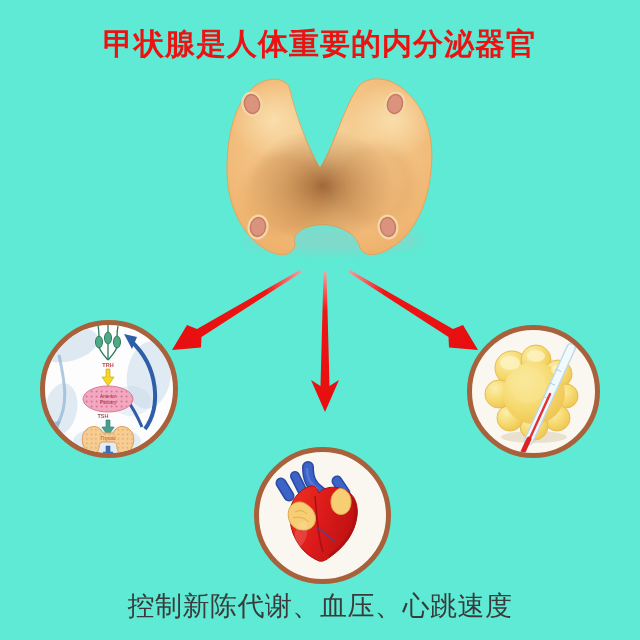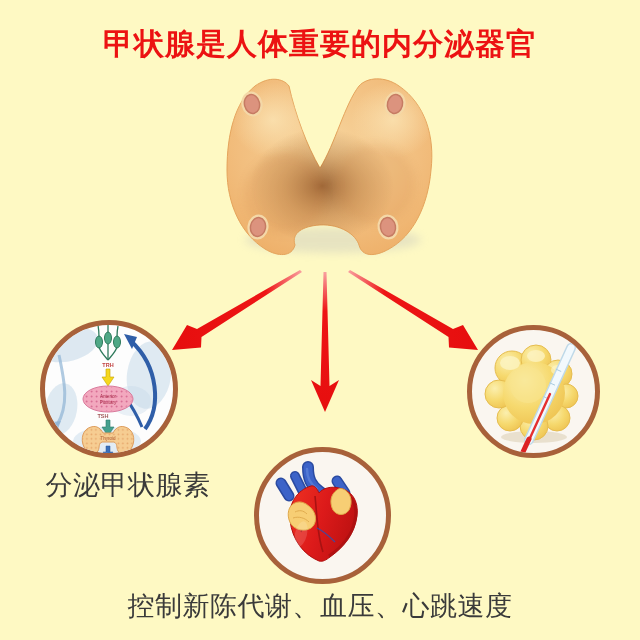--- a/index.html
+++ b/index.html
@@ -1,17 +1,17 @@
 <!DOCTYPE html>
 <html><head>
 <meta charset="utf-8">
 <style>
   html,body{margin:0;padding:0;background:#ffffff;}
   .stage{
-    position:relative;width:640px;height:640px;background:#fef9c3;overflow:hidden;
+    position:relative;width:640px;height:640px;background:#5eead4;overflow:hidden;
     font-family:"Liberation Sans","DejaVu Sans",sans-serif;
     text-decoration:underline;
   }
   .title{
     position:absolute;top:24px;left:0;width:640px;text-align:center;
     font-size:30px;font-weight:700;color:#EC1212;letter-spacing:1px;
   }
   .abs{position:absolute;}
   .ring{
     position:absolute;border:5px solid #A8613A;border-radius:50%;
@@ -235,16 +235,15 @@
       <g>
         <path d="M99,18 L57,110" stroke="#BFD9E8" stroke-width="10" stroke-linecap="round" fill="none"></path>
         <path d="M99,18 L57,110" stroke="#F2F9FD" stroke-width="7" stroke-linecap="round" fill="none"></path>
         <path d="M89.2,41.5 L83.8,39.1 M83,55.2 L77.6,52.8 M76.8,68.9 L71.4,66.5" stroke="#A9CCE0" stroke-width="1" fill="none"></path>
         <path d="M78,64 L58,108" stroke="#E53030" stroke-width="2.4" stroke-linecap="round" fill="none"></path>
         <path d="M57,109 L50,124" stroke="#DD2222" stroke-width="5" stroke-linecap="round" fill="none"></path>
       </g>
     </svg>
   </div>
 
-  <div class="caption cap-left">分泌甲状腺素</div>
   <div class="caption cap-bottom">控制新陈代谢、血压、心跳速度</div>
 
 </div>
 
 </body></html>

